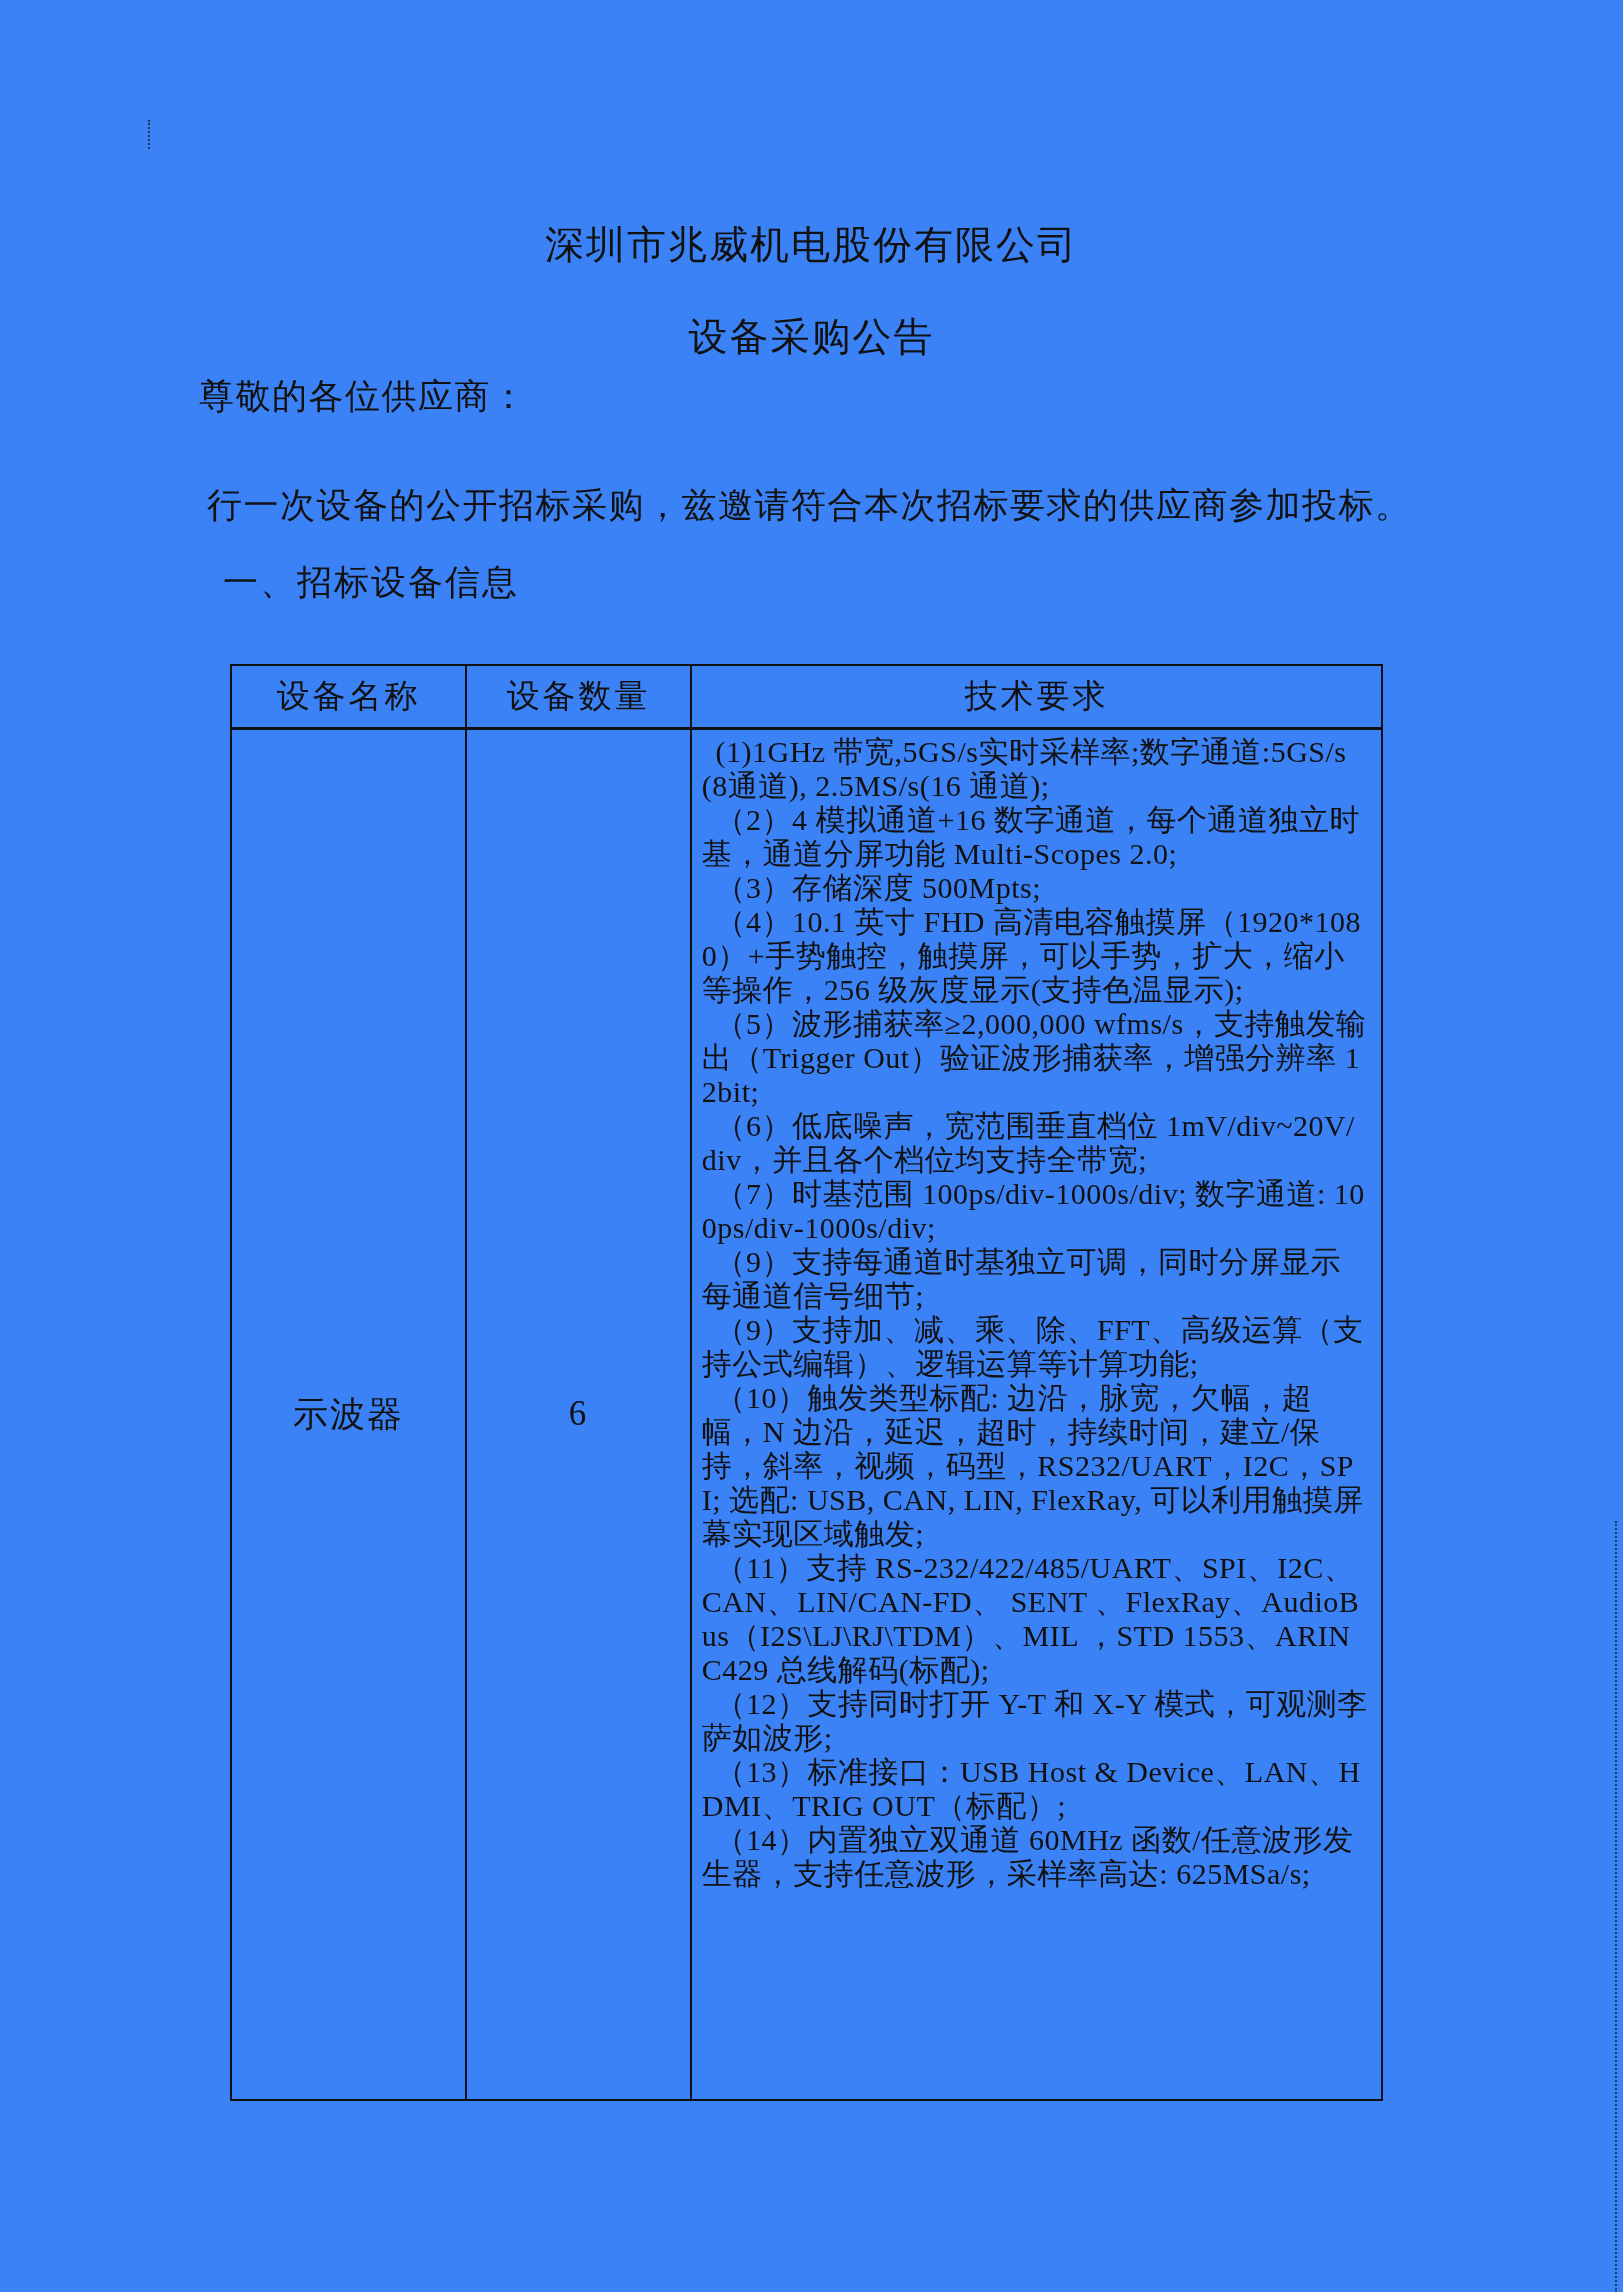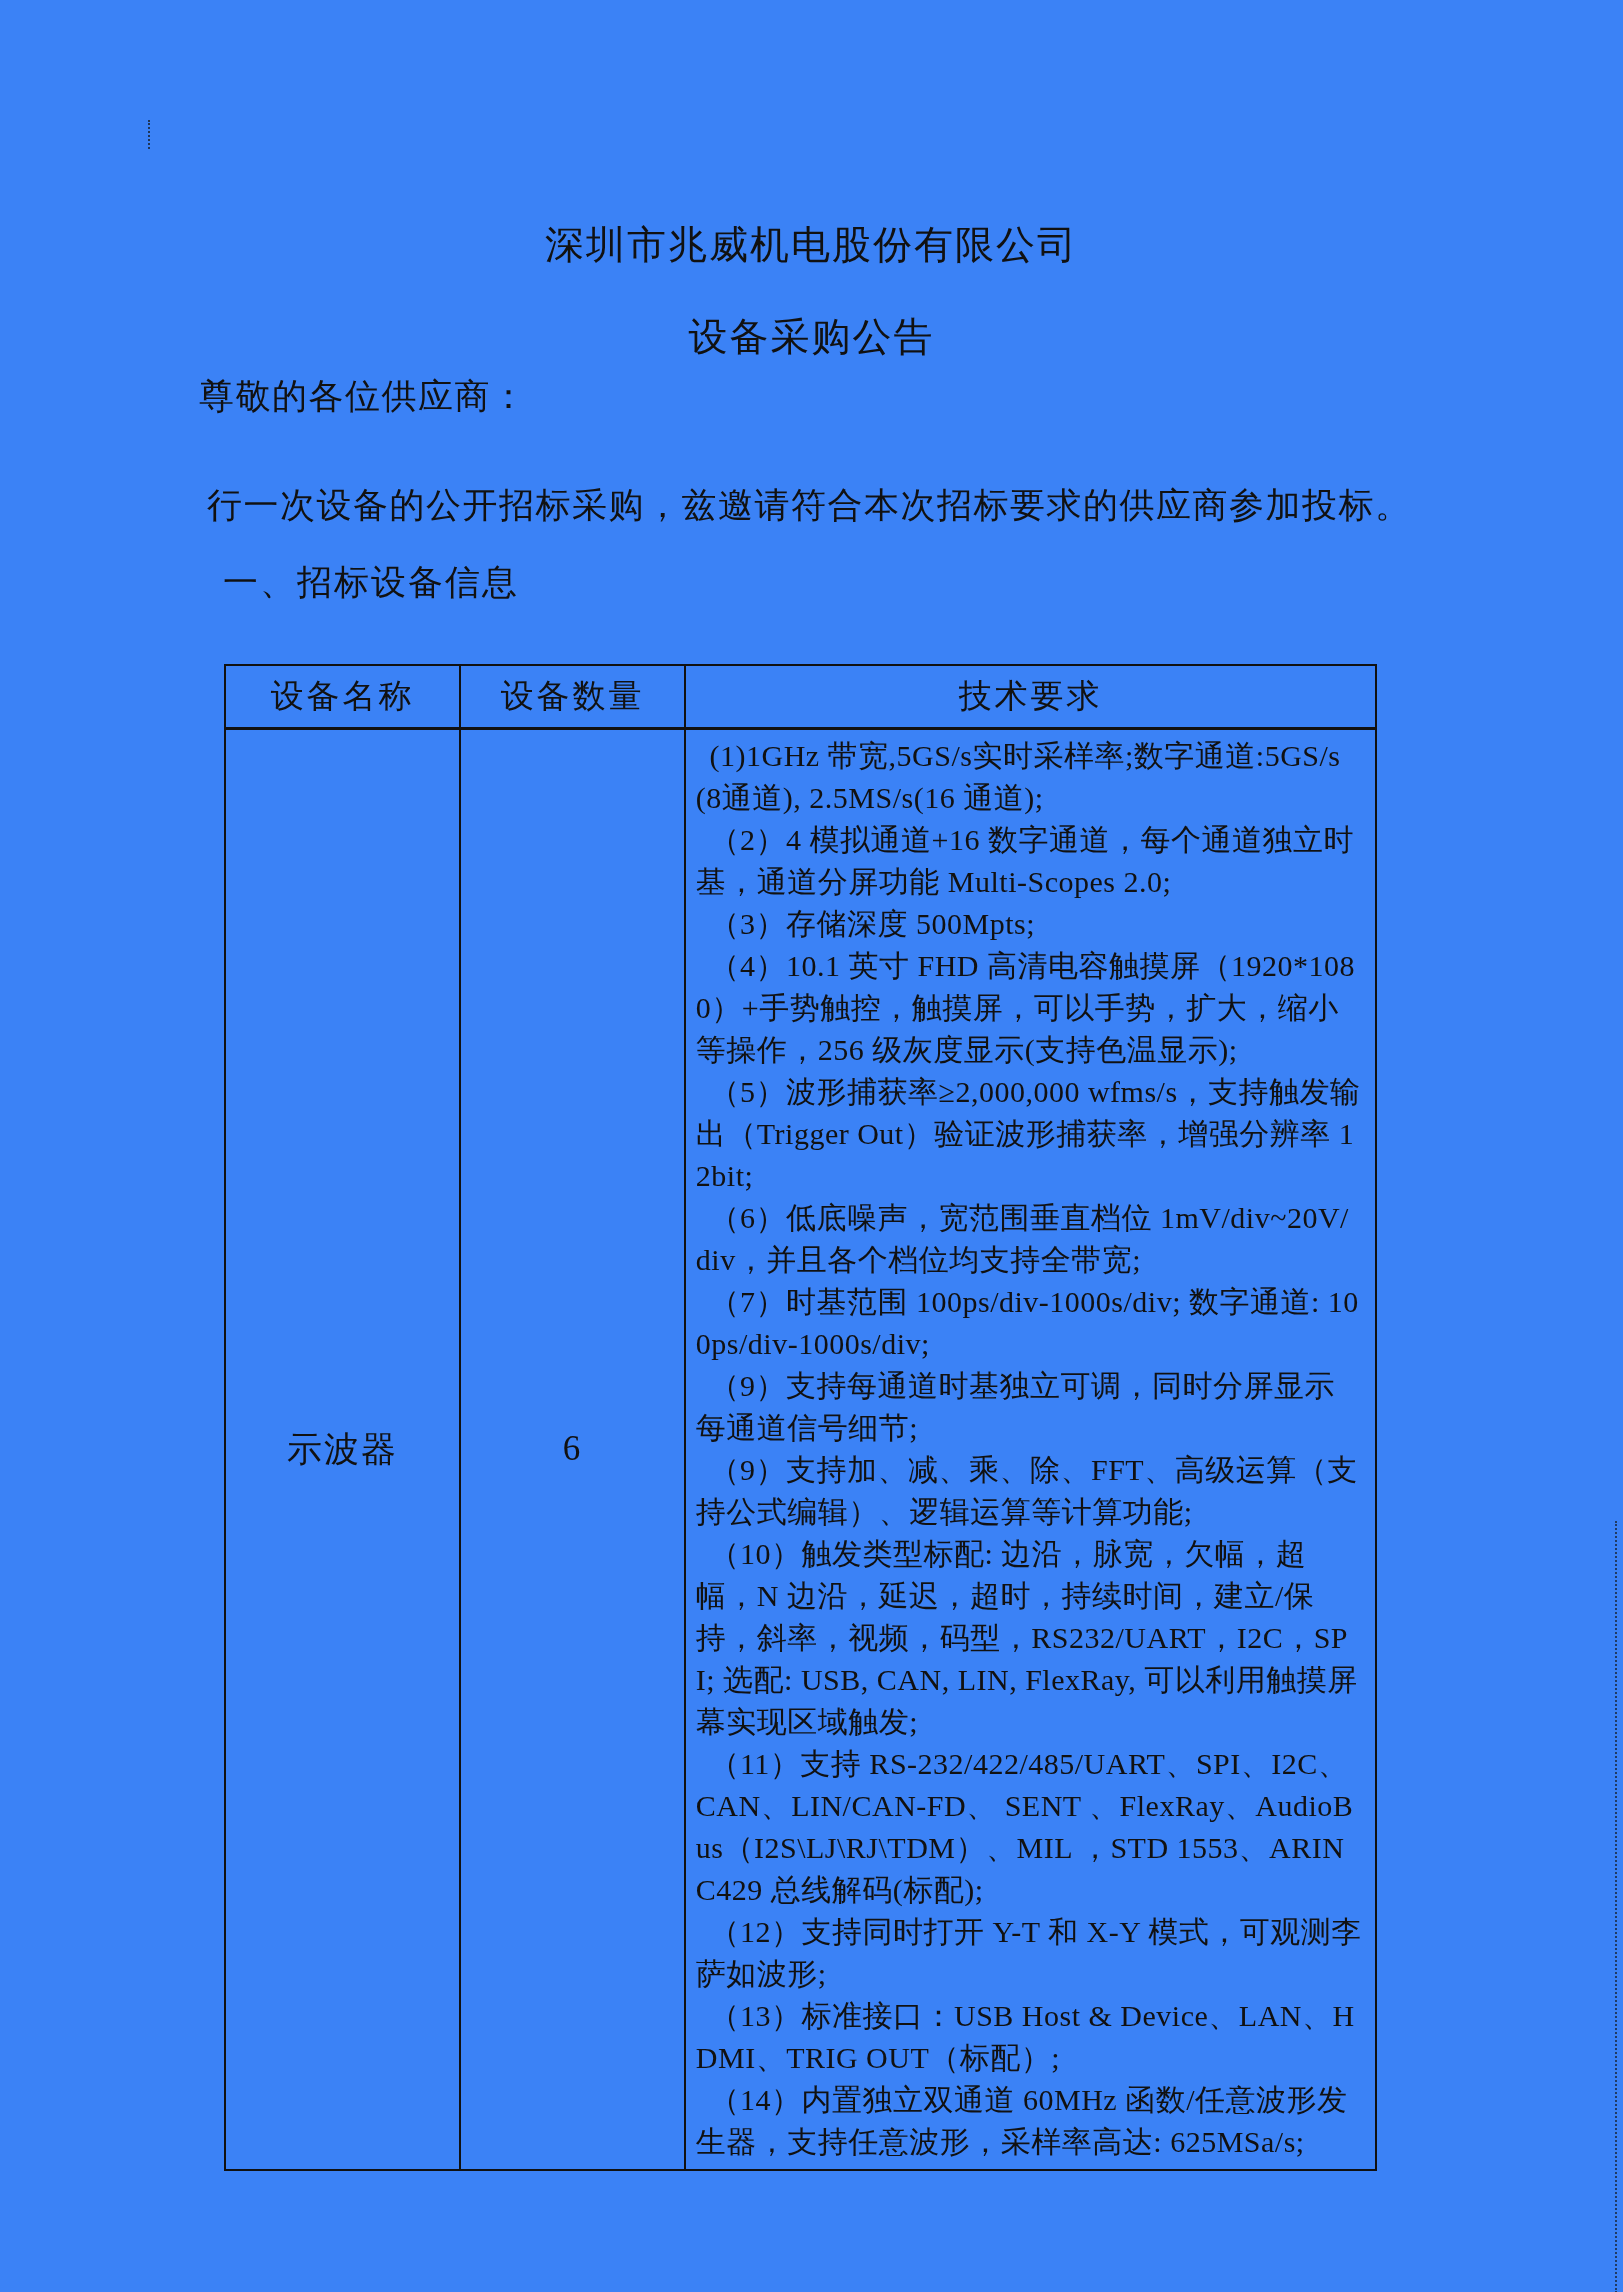--- a/index.html
+++ b/index.html
@@ -83,21 +83,21 @@
     top: 607px;
     left: 204px;
     font-size: 35px;
     letter-spacing: 1px;
     margin: 0;
     white-space: nowrap;
   }
   table.equipment {
     position: absolute;
     top: 664px;
-    left: 224px;
+    left: 230px;
     width: 1152px;
     border-collapse: collapse;
     table-layout: fixed;
     border: 2.9px solid #111111;
   }
   table.equipment th,
   table.equipment td {
     border: 2px solid #111111;
   }
   table.equipment thead th {
@@ -115,21 +115,21 @@
     font-size: 35px;
     letter-spacing: 2px;
   }
   td.cell-reqs {
     vertical-align: top;
     padding: 4.9px 11.8px 5.9px 9.8px;
     height: 1358px;
   }
   .req {
     font-size: 30px;
-    line-height: 42px;
+    line-height: 34px;
     text-indent: 13.7px;
     letter-spacing: 0.5px;
     word-break: break-all;
   }
   
   .scan-edge-artifact {
     position: absolute;
     top: 1521px;
     bottom: 0;
     right: 5.9px;

